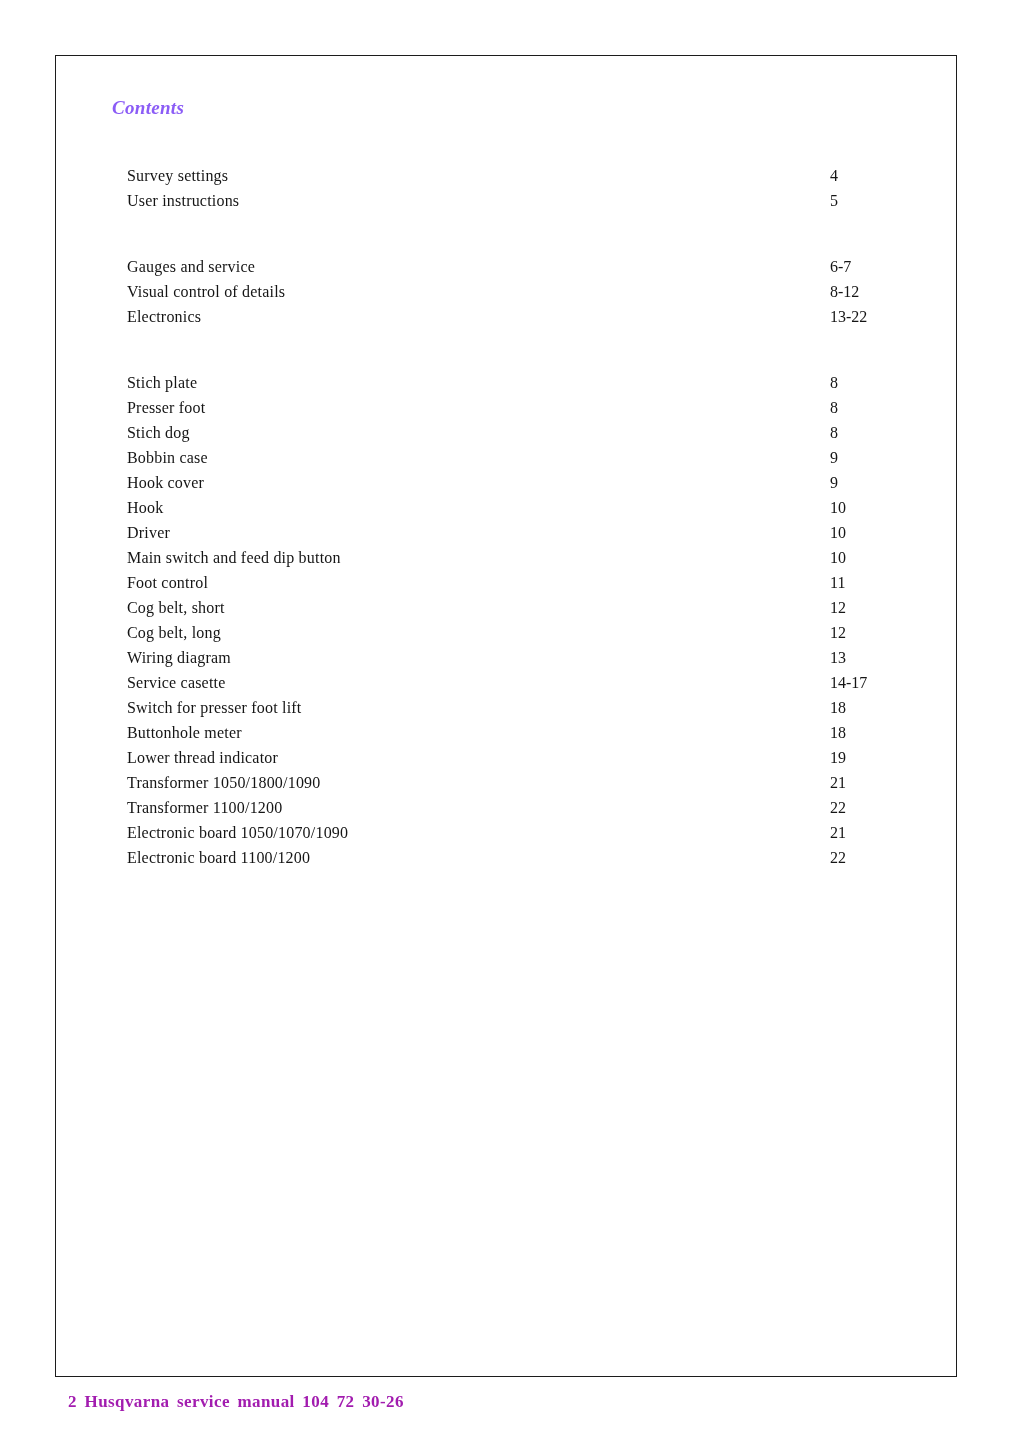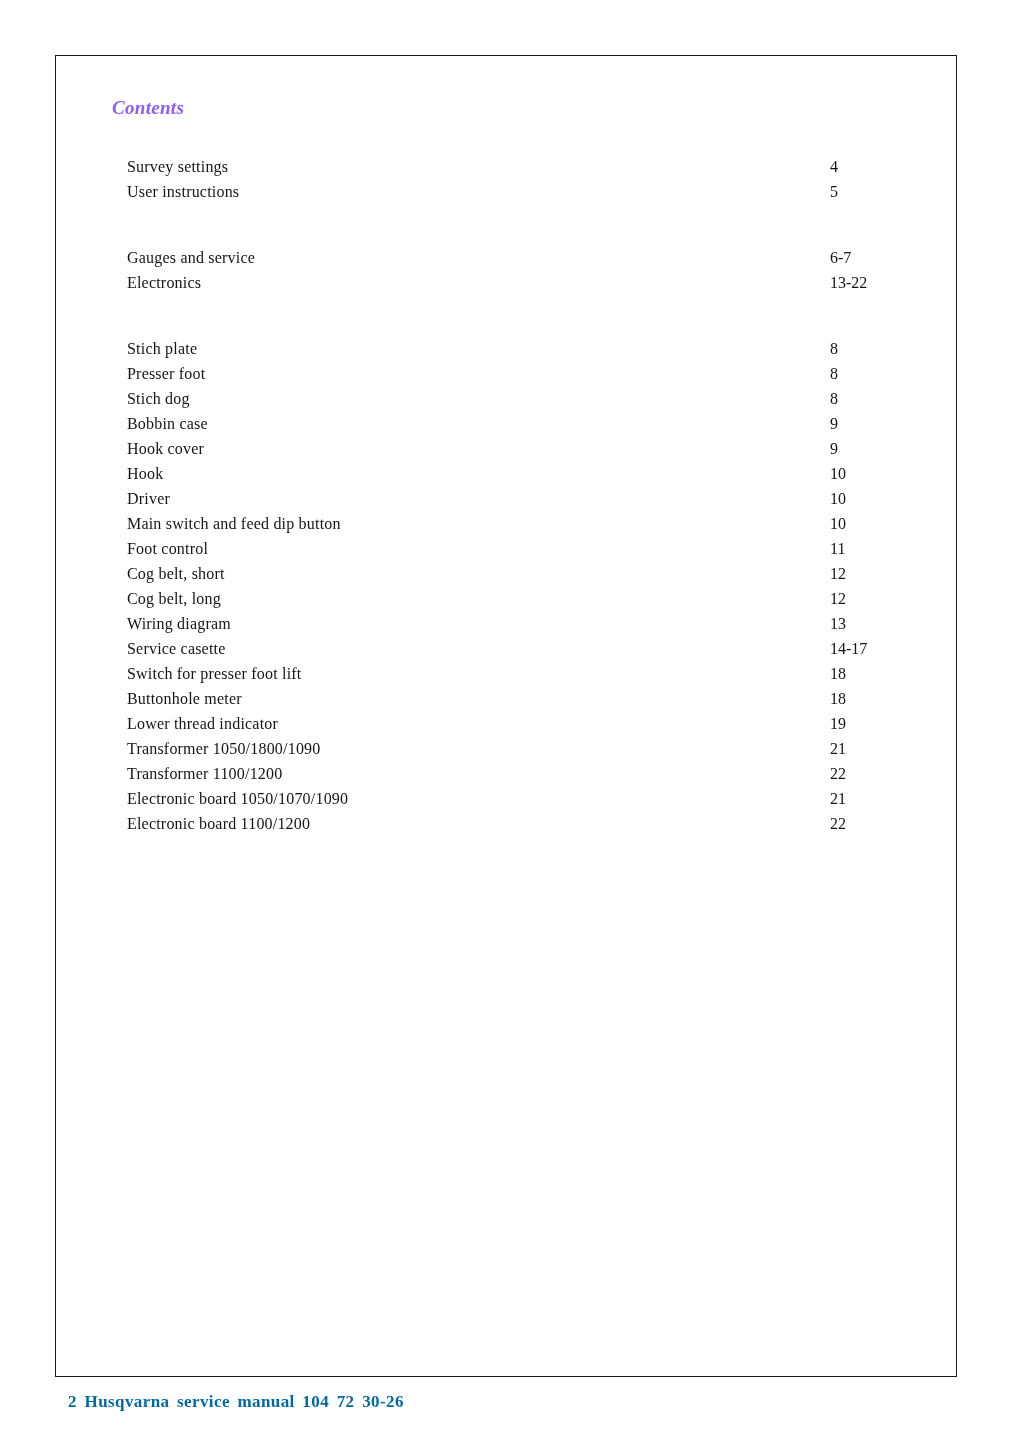--- a/index.html
+++ b/index.html
@@ -33,21 +33,21 @@
   }
   .toc-list {
     position: absolute;
     left: 127px;
     top: 150px;
     width: 770px;
     font-size: 16px;
     color: #151515;
   }
   .toc-group { margin-top: 41px; }
-  .toc-group:first-child { margin-top: 4px; }
+  .toc-group:first-child { margin-top: 13px; }
   .toc-row {
     height: 25px;
     line-height: 25px;
     position: relative;
     white-space: nowrap;
   }
   .toc-label {
     display: inline-block;
     letter-spacing: 0.2px;
   }
@@ -57,37 +57,38 @@
     top: 0;
   }
   .page-footer {
     position: absolute;
     left: 68px;
     top: 1392px;
     font-size: 17px;
     font-weight: bold;
     letter-spacing: 0.4px;
     word-spacing: 3px;
-    color: #0369a1;
+    color: #a21caf;
   }
 </style>
 </head>
 <body>
 
 <div class="page-border"></div>
 
 <h1 class="contents-title">Contents</h1>
 
 <div class="toc-list">
     <div class="toc-group">
       <div class="toc-row"><span class="toc-label">Survey settings</span><span class="toc-page">4</span></div>
       <div class="toc-row"><span class="toc-label">User instructions</span><span class="toc-page">5</span></div>
     </div>
     <div class="toc-group">
       <div class="toc-row"><span class="toc-label">Gauges and service</span><span class="toc-page">6-7</span></div>
+      <div class="toc-row"><span class="toc-label">Visual control of details</span><span class="toc-page">8-12</span></div>
       <div class="toc-row"><span class="toc-label">Electronics</span><span class="toc-page">13-22</span></div>
     </div>
     <div class="toc-group">
       <div class="toc-row"><span class="toc-label">Stich plate</span><span class="toc-page">8</span></div>
       <div class="toc-row"><span class="toc-label">Presser foot</span><span class="toc-page">8</span></div>
       <div class="toc-row"><span class="toc-label">Stich dog</span><span class="toc-page">8</span></div>
       <div class="toc-row"><span class="toc-label">Bobbin case</span><span class="toc-page">9</span></div>
       <div class="toc-row"><span class="toc-label">Hook cover</span><span class="toc-page">9</span></div>
       <div class="toc-row"><span class="toc-label">Hook</span><span class="toc-page">10</span></div>
       <div class="toc-row"><span class="toc-label">Driver</span><span class="toc-page">10</span></div>

